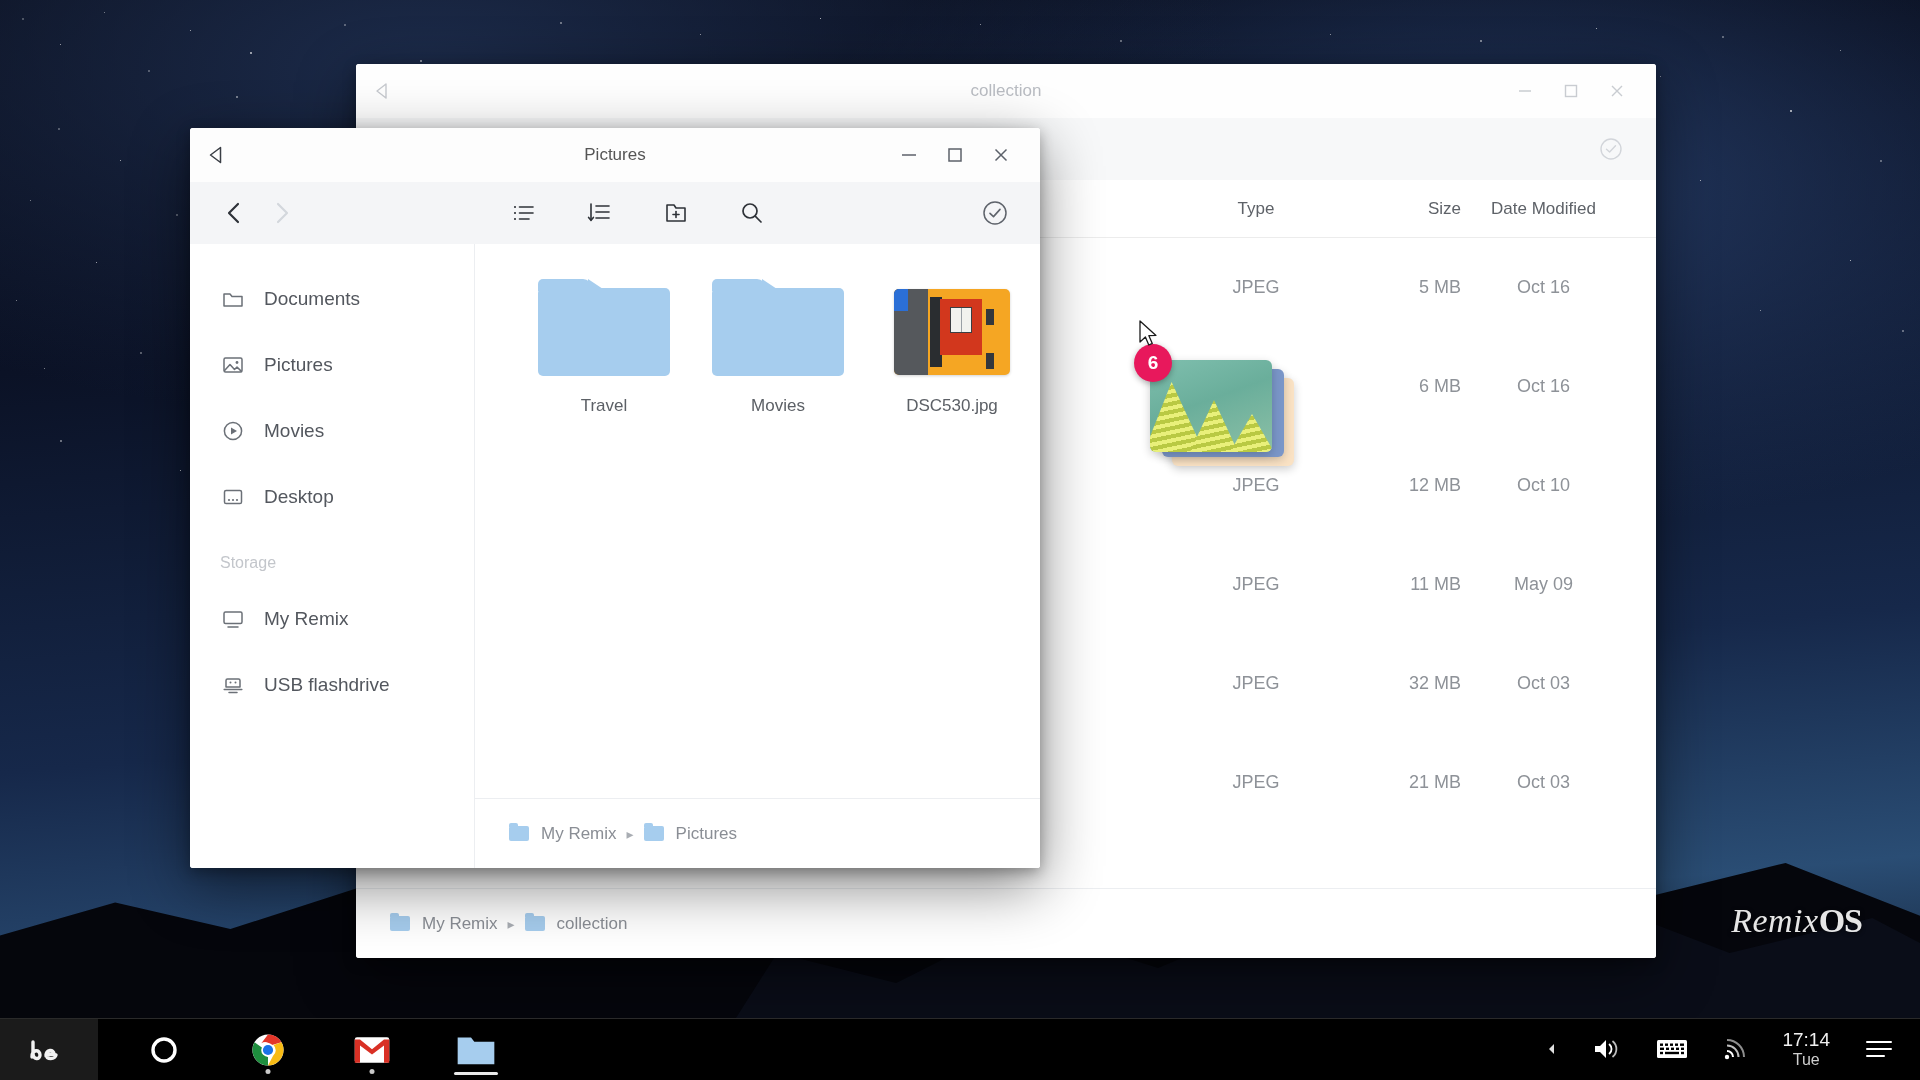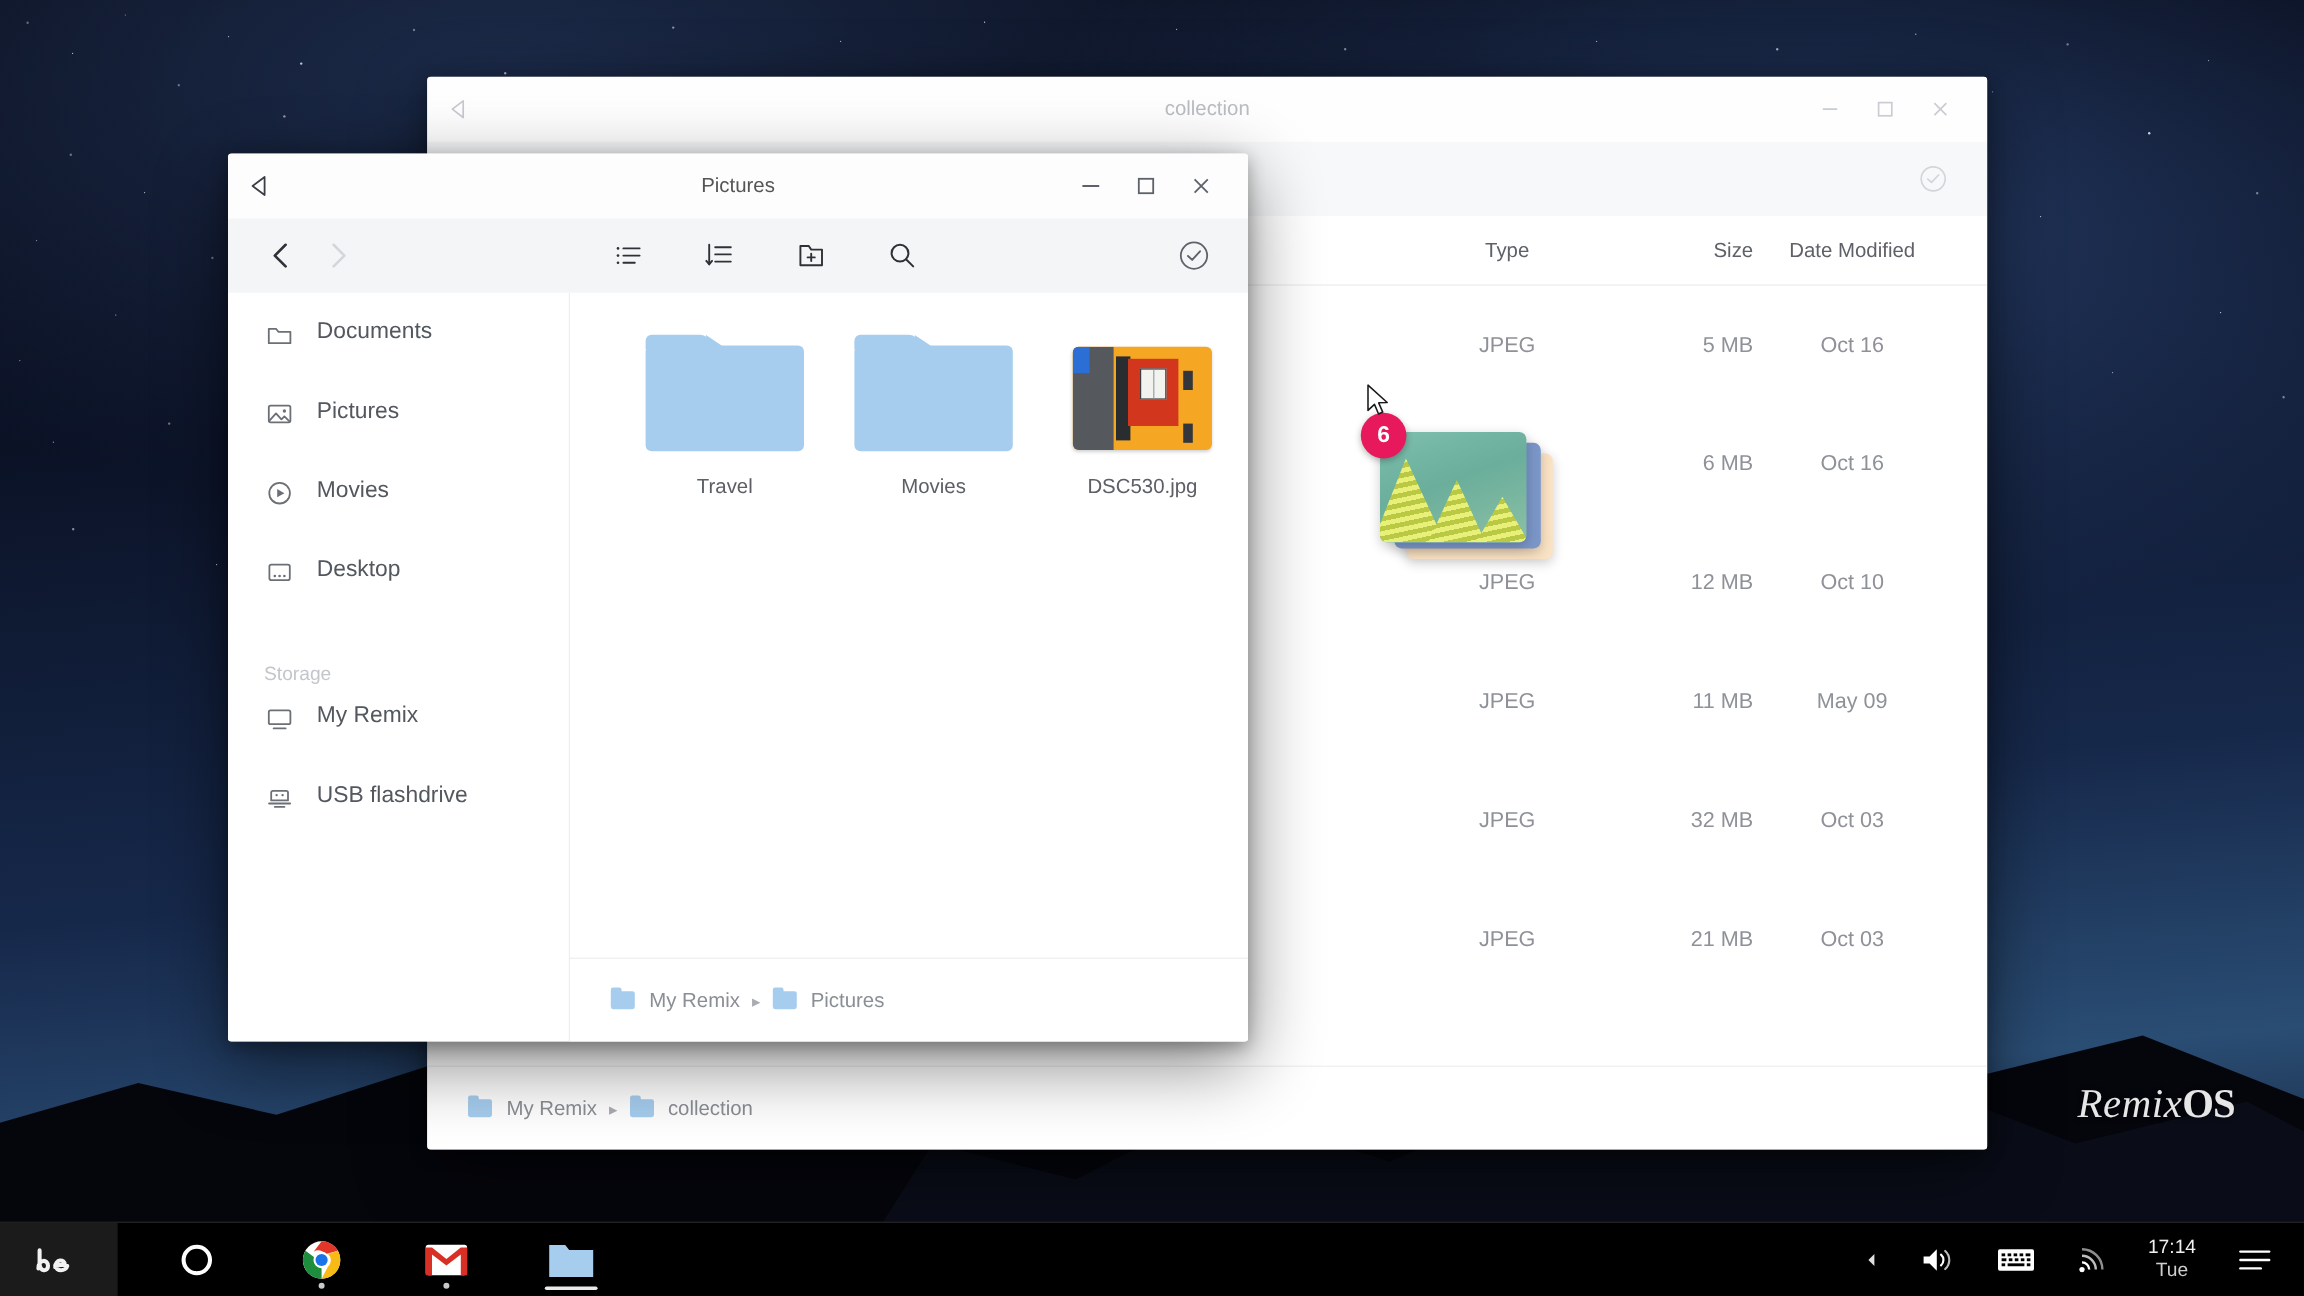--- a/index.html
+++ b/index.html
@@ -98,21 +98,21 @@
     width: 285px; flex: 0 0 285px;
     background: #fff;
     padding-top: 22px;
     border-right: 1px solid #eceef1;
   }
   .side-head {
     font-size: 16px; color: #c3c6cb;
     padding: 10px 0 14px 30px;
   }
   .side-item {
-    display: flex; gap: 18px;
+    display: flex; align-items: center; gap: 18px;
     padding: 0 0 0 30px; height: 66px;
     cursor: pointer; color: #53575e; font-size: 19px;
   }
   .side-ic { width: 26px; height: 26px; display: flex; align-items: center; justify-content: center; color: #6b7077; }
 
   
   .content { flex: 1; display: flex; flex-direction: column; min-width: 0; background: #fff; }
   .grid {
     flex: 1; padding: 34px 30px 10px 42px;
     display: grid; grid-template-columns: repeat(3, 174px);
@@ -248,21 +248,21 @@
     position: absolute; bottom: 7px; left: 50%; transform: translateX(-50%);
     width: 5px; height: 5px; border-radius: 50%; background: #c9c9c9;
   }
   .tb-app .bar {
     position: absolute; bottom: 6px; left: 50%; transform: translateX(-50%);
     width: 44px; height: 3px; border-radius: 2px; background: #e9e9e9;
   }
   .tray { margin-left: auto; display: flex; align-items: center; gap: 34px; padding-right: 26px; color: #e8e8e8; }
   .tray-item { cursor: pointer; display: flex; align-items: center; justify-content: center; }
   #clock { text-align: center; line-height: 1.15; cursor: pointer; }
-  #clock .t { font-size: 16px; color: #f0f0f0; }
+  #clock .t { font-size: 19px; color: #f0f0f0; }
   #clock .d { font-size: 16px; color: #cfcfcf; }
 
   
   svg { display: block; }
 </style>
 </head>
 <body>
 
 <div id="desktop">
   <div id="stars">

